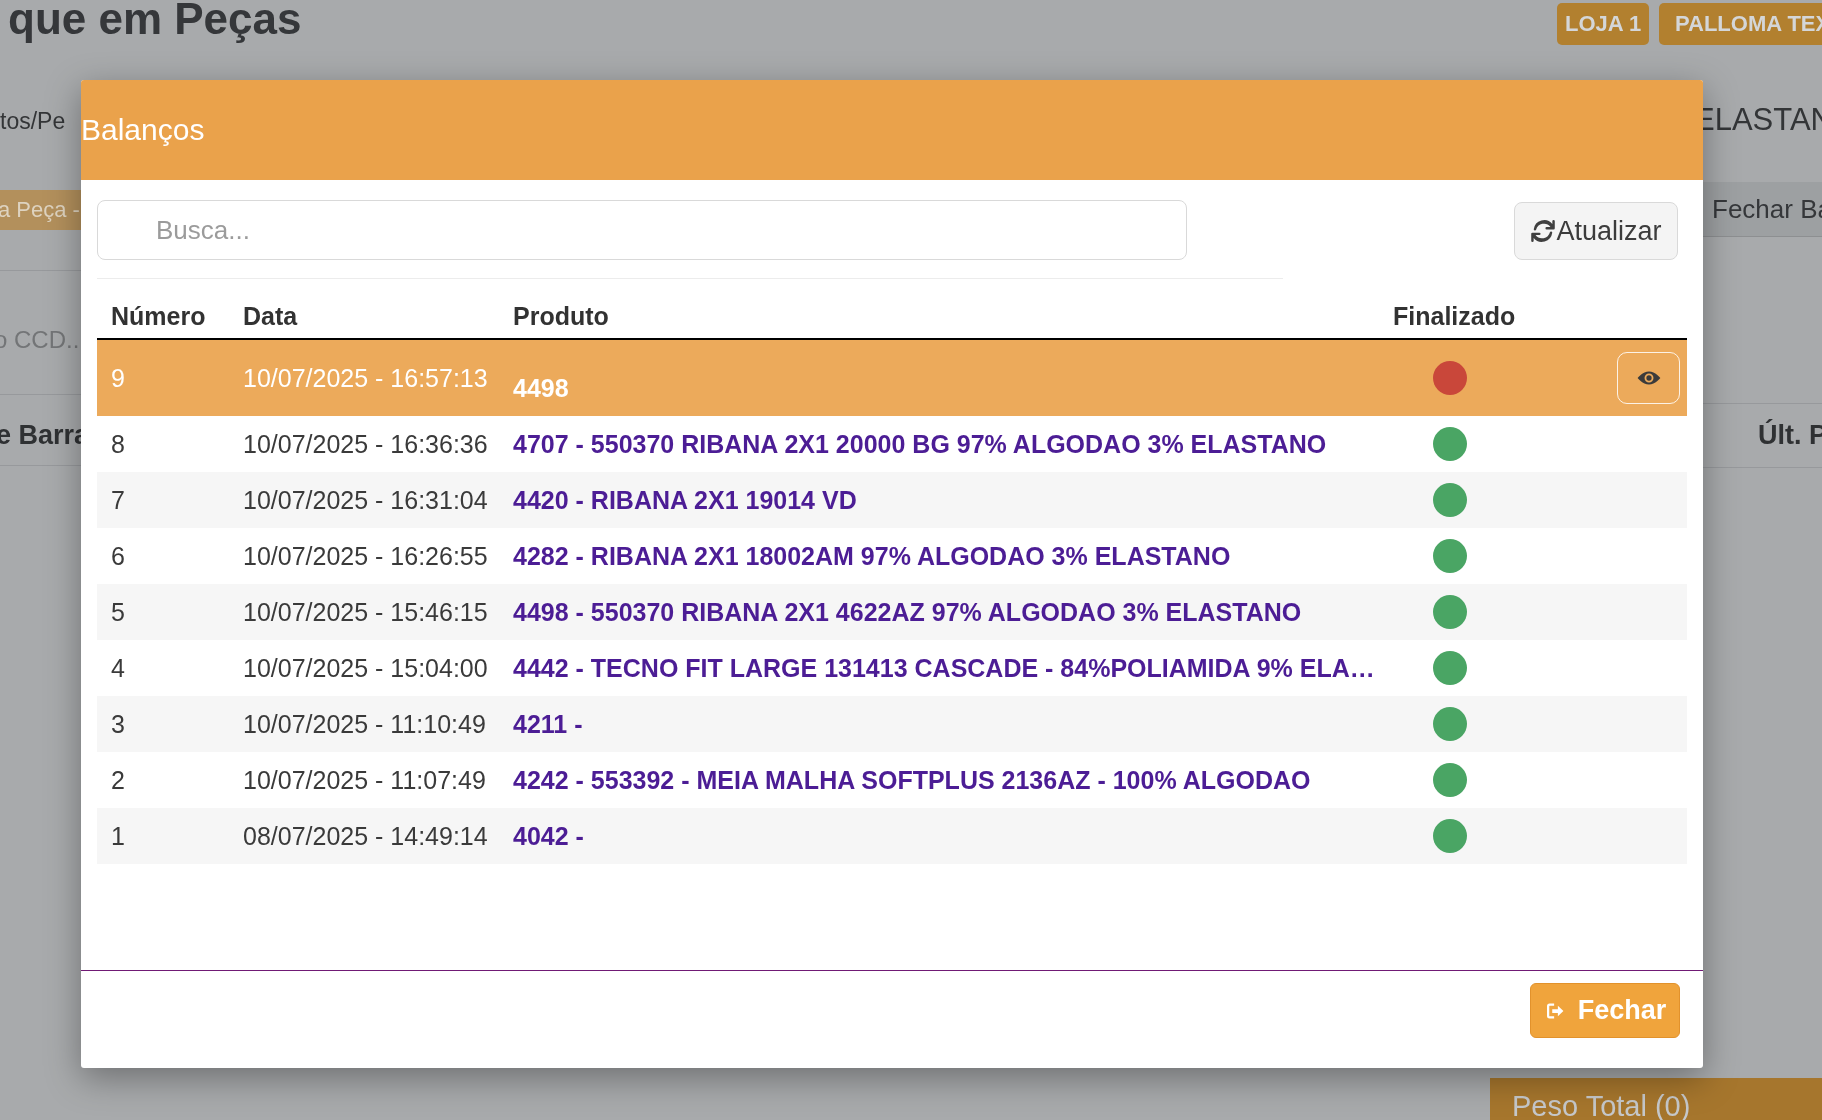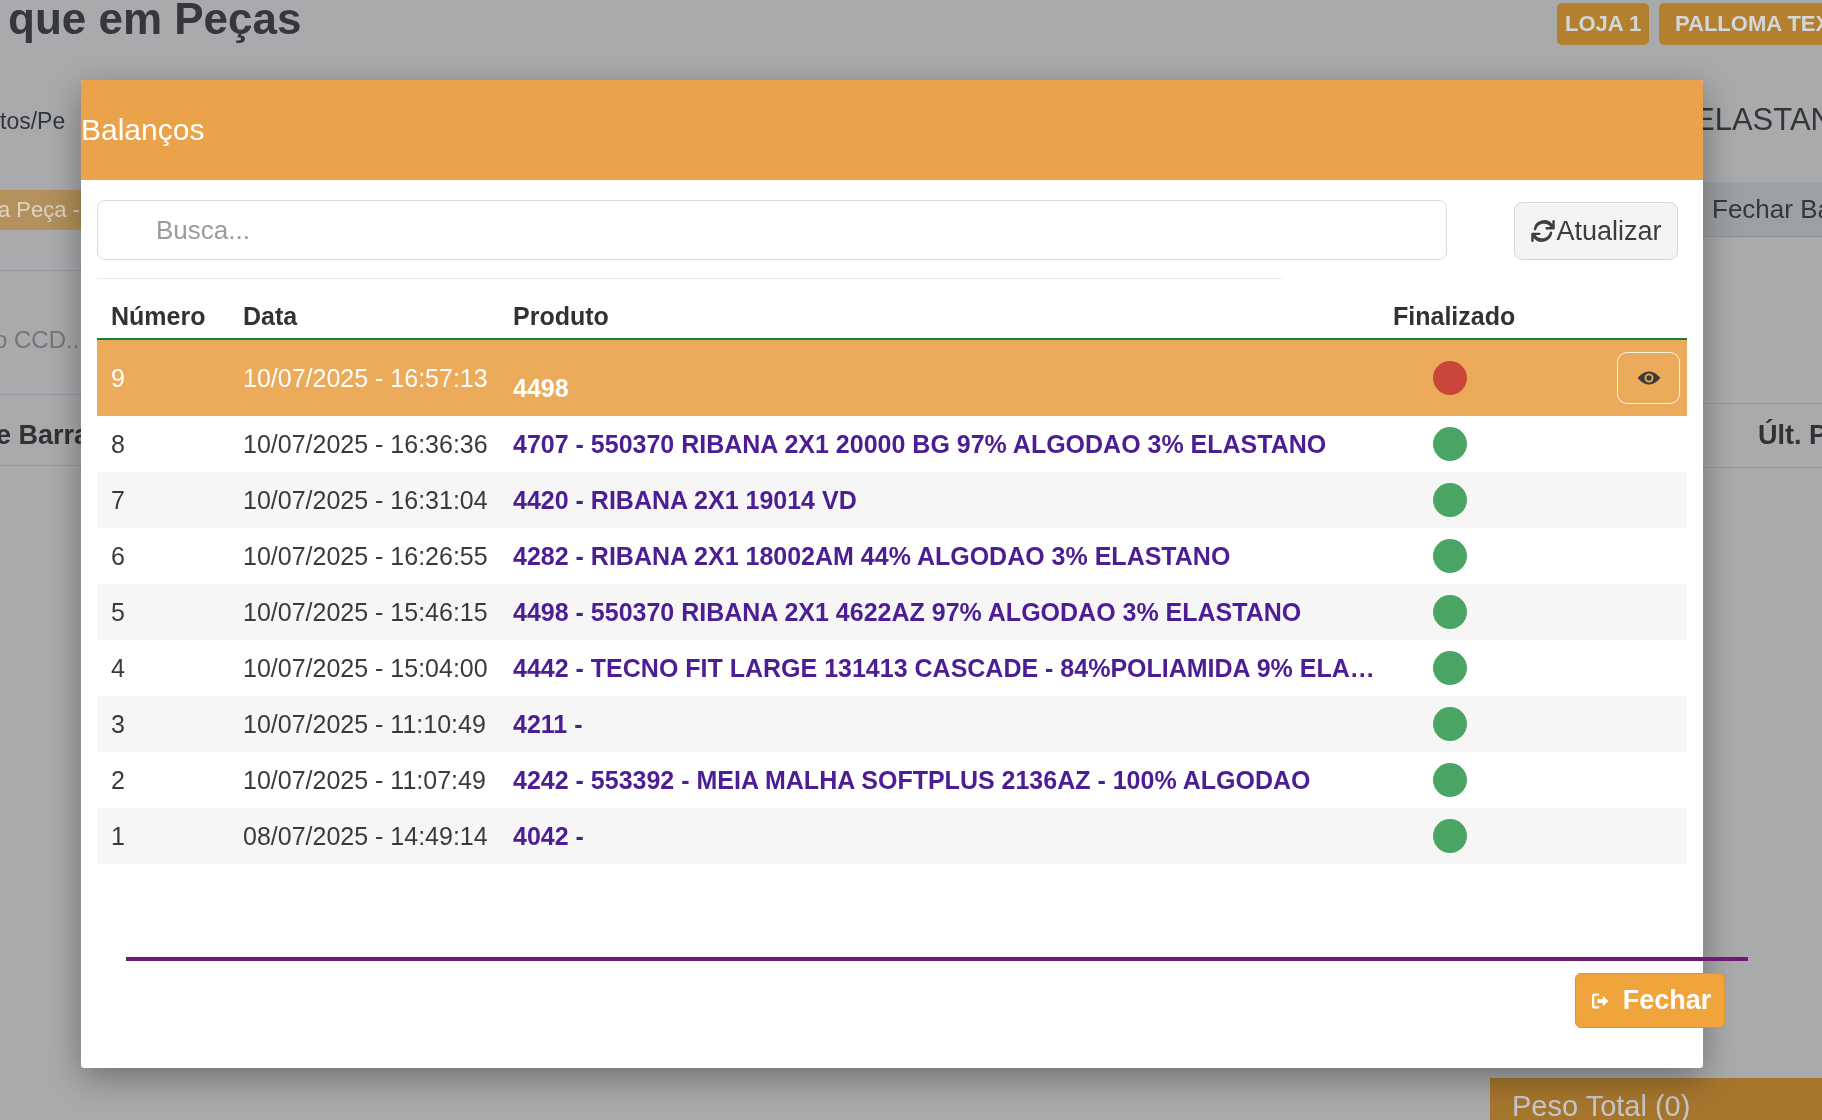--- a/index.html
+++ b/index.html
@@ -33,45 +33,45 @@
   .bg-ult{left:1758px;top:420px;font-size:27px;font-weight:700;color:#2f3133;}
   .bg-peso{left:1490px;top:1078px;width:340px;height:60px;background:var(--peso_panel,#a6762d);}
   .bg-peso span{display:block;padding:12px 0 0 22px;font-size:29px;color:#c6c8ca;}
 
   
   .modal{position:absolute;left:81px;top:80px;width:1622px;height:988px;background:#fff;
     border-radius:3px;box-shadow:0 10px 35px rgba(0,0,0,.35);z-index:5;}
   .m-header{height:100px;background:var(--accent,#eaa24b);border-radius:3px 3px 0 0;
     display:flex;align-items:center;}
   .m-title{color:#fff;font-size:30px;font-weight:500;}
-  .m-search{position:absolute;left:16px;top:120px;width:1350px;height:60px;box-sizing:border-box;
+  .m-search{position:absolute;left:16px;top:120px;width:1090px;height:60px;box-sizing:border-box;
     border:1px solid #d9d9d9;border-radius:8px;font-size:26px;color:#444;padding:0 20px 0 58px;
     font-family:inherit;outline:none;background:#fff;}
   .m-search::placeholder{color:#9b9b9b;}
   .search-underline{position:absolute;left:16px;top:198px;width:1186px;height:1px;background:#ececec;}
   .btn-refresh{position:absolute;left:1433px;top:122px;width:164px;height:58px;box-sizing:border-box;
     background:#f4f4f4;border:1px solid #d9d9d9;border-radius:8px;display:flex;align-items:center;
     justify-content:center;font-size:27px;color:#3c3c3c;cursor:pointer;font-family:inherit;}
   .table{position:absolute;left:16px;top:214px;width:1590px;}
   .thead,.trow{display:grid;grid-template-columns:146px 270px 880px 224px 1fr;align-items:center;}
-  .thead{height:44px;border-bottom:2px solid #15803d;font-size:25px;font-weight:700;color:#323232;}
+  .thead{height:44px;border-bottom:2px solid #000000;font-size:25px;font-weight:700;color:#323232;}
   .trow{height:56px;font-size:25px;color:#3a3a3a;cursor:pointer;}
   .trow .c-prod{font-weight:700;color:#4c1d95;white-space:nowrap;overflow:hidden;}
   .trow.striped{background:#f6f6f6;}
   .trow.selected{height:76px;background:var(--selected_row,#ecaa5b);color:#fff;}
   .trow.selected .c-prod{color:#fff;margin-top:20px;}
   .c-num{padding-left:14px;}
   .thead .c-num{padding-left:14px;}
   .dot{width:34px;height:34px;border-radius:50%;margin-left:40px;display:block;}
   .dot.green{background:var(--green,#4aa564);}
   .dot.red{background:var(--red,#c9473a);}
   .eye-btn{display:none;width:63px;height:52px;border:1px solid rgba(255,255,255,.85);border-radius:10px;
     background:transparent;align-items:center;justify-content:center;cursor:pointer;padding:0;}
   .trow.selected .eye-btn{display:flex;}
-  .m-footer{position:absolute;left:0;bottom:14px;width:100%;height:93px;border-top:4px solid #701a75;margin-left:45px;}
+  .m-footer{position:absolute;left:0;bottom:4px;width:100%;height:93px;border-top:1px solid #701a75;}
   .btn-close{position:absolute;left:1449px;top:12px;width:150px;height:55px;box-sizing:border-box;
     background:var(--button_orange,#f0a43c);border:1px solid #e2922c;border-radius:6px;color:#fff;
     font-size:27px;font-weight:600;display:flex;align-items:center;justify-content:center;gap:10px;
     cursor:pointer;font-family:inherit;}
 </style>
 </head>
 <body>
 
 <div class="bg-el bg-page-title">que em Peças</div>
 <div class="bg-el bg-btn bg-btn-loja">LOJA 1</div>
@@ -153,21 +153,21 @@
     <span class="c-status">
       <span class="dot green"></span>
     </span>
     <span class="c-action">
       
     </span>
   </div>
         <div class="trow">
     <span class="c-num">6</span>
     <span class="c-date">10/07/2025 - 16:26:55</span>
-    <span class="c-prod">4282 - RIBANA 2X1 18002AM 44% ALGODAO 3% ELASTANO</span>
+    <span class="c-prod">4282 - RIBANA 2X1 18002AM 97% ALGODAO 3% ELASTANO</span>
     <span class="c-status">
       <span class="dot green"></span>
     </span>
     <span class="c-action">
       
     </span>
   </div>
         <div class="trow striped">
     <span class="c-num">5</span>
     <span class="c-date">10/07/2025 - 15:46:15</span>

